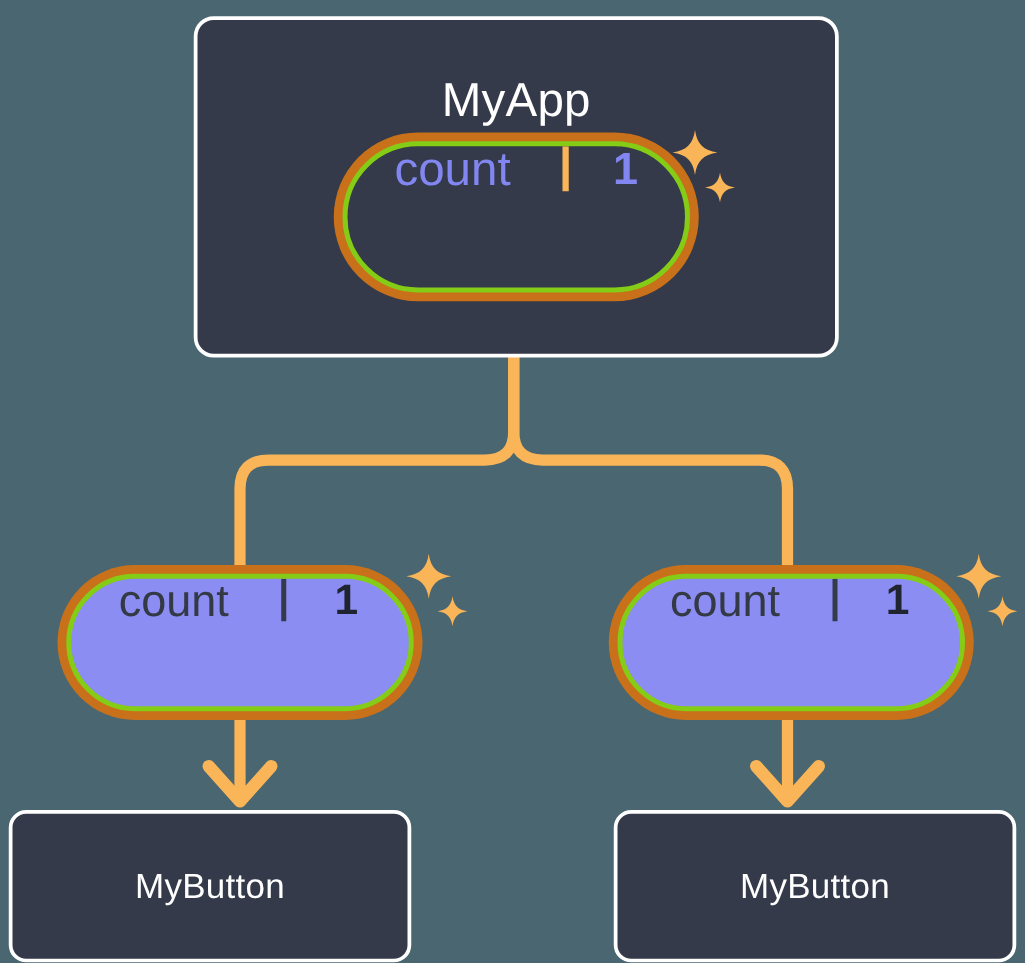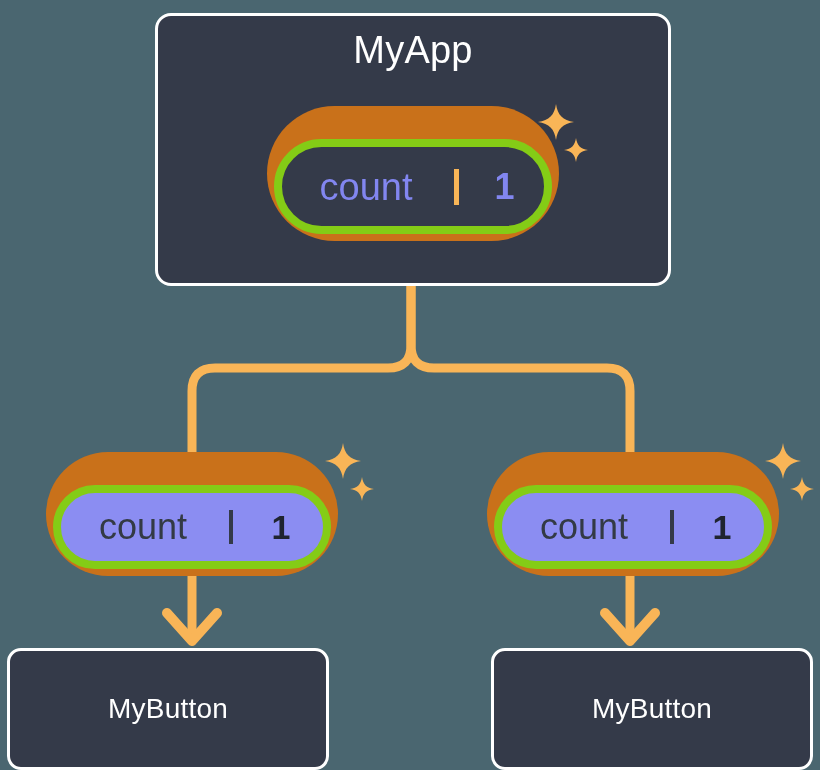--- a/index.html
+++ b/index.html
@@ -53,21 +53,21 @@
     white-space: nowrap;
   }
 
   
   #app-box {
     left: 155px;
     top: 13px;
     width: 516px;
     height: 273px;
     border-radius: 16px;
-    padding-top: 15px;
+    padding-top: 46px;
   }
   #app-box .node-title { font-size: 38px; }
 
   
   #button-box-left {
     left: 7px;
     top: 648px;
     width: 322px;
     height: 122px;
     justify-content: center;
@@ -92,27 +92,26 @@
     border-radius: 999px;
     display: flex;
     align-items: stretch;
     
     background: #c9711a;
     padding: 7px;
   }
   .pill-inner {
     flex: 1 1 auto;
     display: flex;
-    align-items: center;
+    align-items: flex-start;
     box-sizing: border-box;
     border-radius: 999px;
     
-    border: 8px solid #84cc16;
+    border: 4px solid #84cc16;
     overflow: hidden;
-    margin-top: 26px;
   }
   .pill-cell {
     display: flex;
     align-items: center;
     justify-content: center;
     box-sizing: border-box;
     line-height: 1;
     white-space: nowrap;
   }
   .pill-key {

